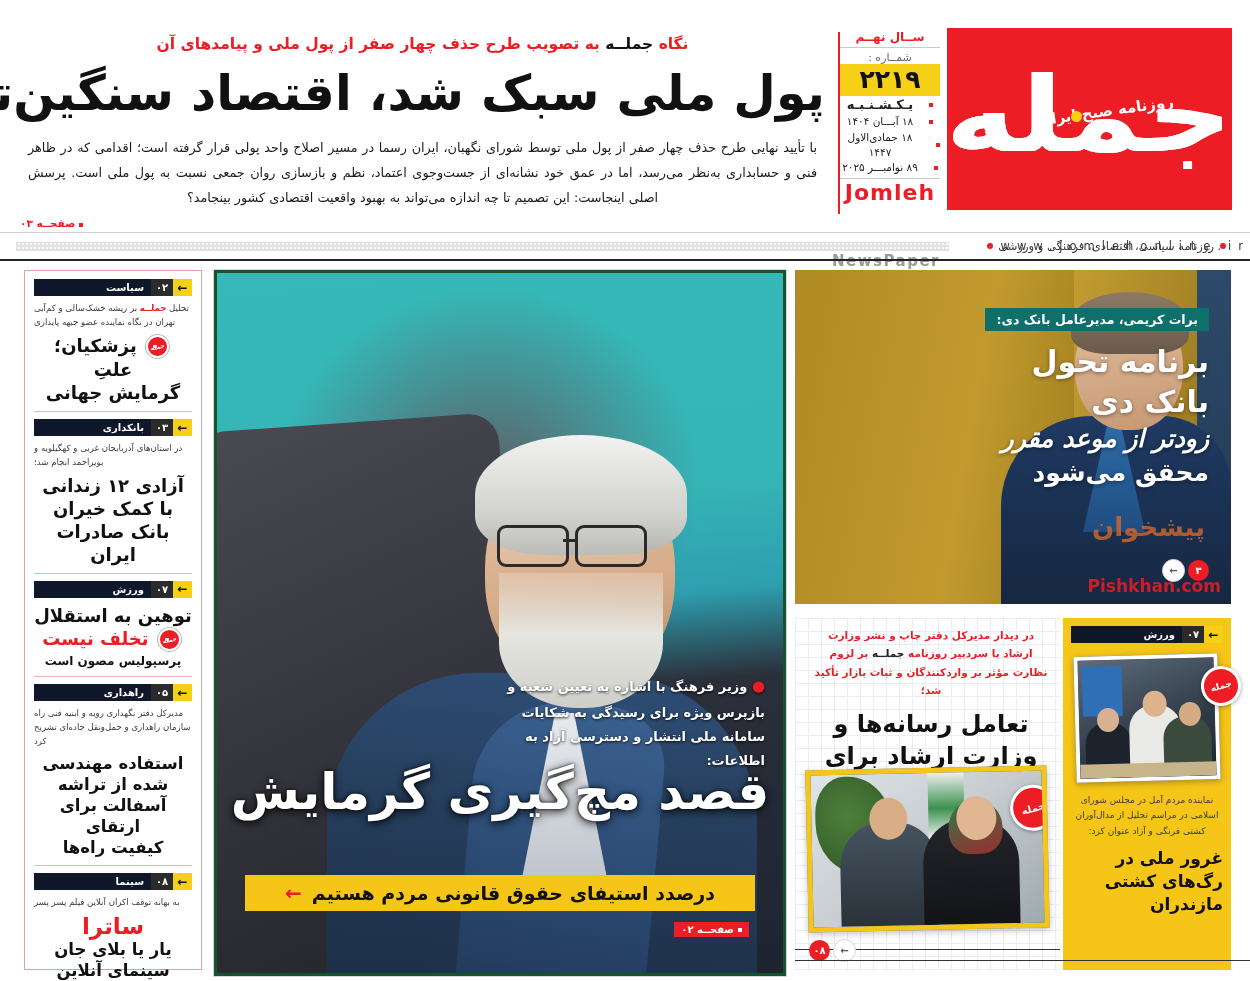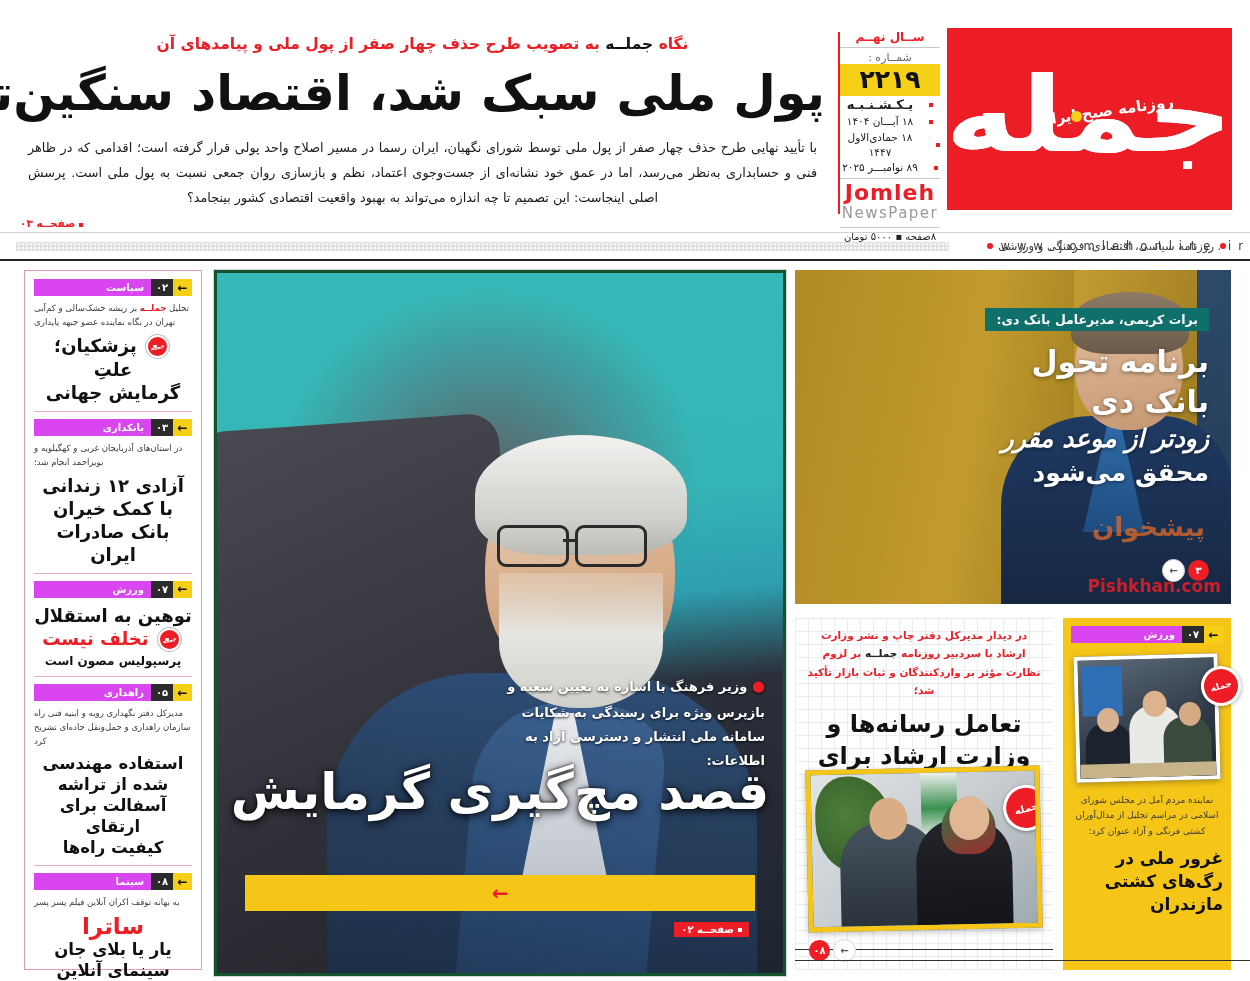--- a/index.html
+++ b/index.html
@@ -48,21 +48,21 @@
   .shomare{color:#6a6a6a;font-size:11px;letter-spacing:1px;}
   .issue-num{
     background:#f5d017;color:#111;font-size:25px;font-weight:bold;
     padding:2px 0;letter-spacing:2px;line-height:1.1;
   }
   .dline{font-size:10.5px;color:#222;letter-spacing:.5px;line-height:1.45;
          display:flex;align-items:center;justify-content:flex-start;gap:16px;direction:rtl;}
   .sq{width:4px;height:4px;background:#ec1d24;display:inline-block;flex:none;}
   .dayname{font-size:13px;font-weight:bold;letter-spacing:3px;}
   .jomleh-en{color:#ec1d24;font-size:22px;font-weight:bold;font-family:"DejaVu Sans","Liberation Sans",sans-serif;line-height:1;letter-spacing:1px;}
-  .news-en{color:#9a9a9a;font-size:15px;font-weight:normal;letter-spacing:1.5px;line-height:1.3;}
+  .news-en{color:#9a9a9a;font-size:15px;font-weight:bold;letter-spacing:1.5px;line-height:1.3;margin-top:48px;}
   .price{font-size:10px;color:#222;letter-spacing:.5px;}
   .vrule{position:absolute;right:410px;top:32px;width:2px;height:182px;background:#ec1d24;}
 
   
   .head-block{position:absolute;right:425px;top:34px;width:805px;text-align:center;}
   .kicker{color:#ec1d24;font-size:15.5px;font-weight:bold;line-height:1.4;}
   .kicker .kw{color:#111;}
   .bighead{
     font-size:49px;font-weight:bold;color:#111;line-height:1.15;
     margin-top:10px;letter-spacing:-1px;white-space:nowrap;
@@ -103,21 +103,21 @@
   
   .side{
     position:absolute;left:24px;top:4px;width:178px;height:700px;
     border:1px solid #e3a0a4;box-sizing:border-box;padding:8px 9px;
     background:#fff;
   }
   .side-item{margin-bottom:7px;}
   .side-item + .side-item{border-top:1px solid #e8b3b6;padding-top:7px;}
   .tagrow{display:flex;align-items:stretch;height:17px;margin-bottom:6px;}
   .tag-red{
-    flex:1;background:#d946ef;color:#fff;font-size:10px;font-weight:bold;
+    flex:1;background:#0f172a;color:#fff;font-size:10px;font-weight:bold;
     display:flex;align-items:center;justify-content:flex-start;padding-right:7px;
     letter-spacing:.5px;
   }
   .tag-num{
     background:#2b2b2b;color:#fff;font-size:10px;font-weight:bold;
     display:flex;align-items:center;justify-content:center;width:22px;
   }
   .tag-arrow{
     background:#f5d017;color:#111;width:19px;display:flex;align-items:center;justify-content:center;
     font-size:12px;font-weight:bold;
@@ -271,20 +271,21 @@
   }
   .wmark-fa{position:absolute;right:26px;bottom:62px;color:#e06a2a;opacity:.75;font-size:26px;font-weight:bold;}
 
   
   .rmid{
     position:absolute;left:795px;top:352px;width:258px;height:352px;
     background:#fff;
     background-image:
       repeating-linear-gradient(0deg,#e9edf2 0 1px,transparent 1px 13px),
       repeating-linear-gradient(90deg,#e9edf2 0 1px,transparent 1px 13px);
+    padding-left: 7px;
   }
   .rmid-kicker{
     font-size:10.5px;color:#ec1d24;line-height:1.75;text-align:center;
     padding:8px 10px 0;font-weight:600;
   }
   .rmid-kicker .bk{color:#222;font-weight:bold;}
   .rmid-title{
     font-size:24px;font-weight:bold;color:#111;text-align:center;line-height:1.35;
     margin-top:8px;
   }
@@ -515,20 +516,21 @@
       <div class="cap-block">
         <div class="cap-lead">
           <span class="bullet">●</span>
           <span>وزیر فرهنگ با اشاره به تعیین شعبه و بازپرس ویژه برای رسیدگی به شکایات سامانه ملی انتشار و دسترسی آزاد به اطلاعات:</span>
         </div>
       </div>
 
       <div class="big-title">قصد مچ‌گیری گرمایش</div>
 
       <div class="yellow-bar">
+        <span>درصدد استیفای حقوق قانونی مردم هستیم</span>
         <span class="arrow">←</span>
       </div>
 
       <div class="pgbox">
         <span class="sq"></span>
         <span>صفحــه ۰۲</span>
       </div>
     </div>
 
     <div class="rtop">

